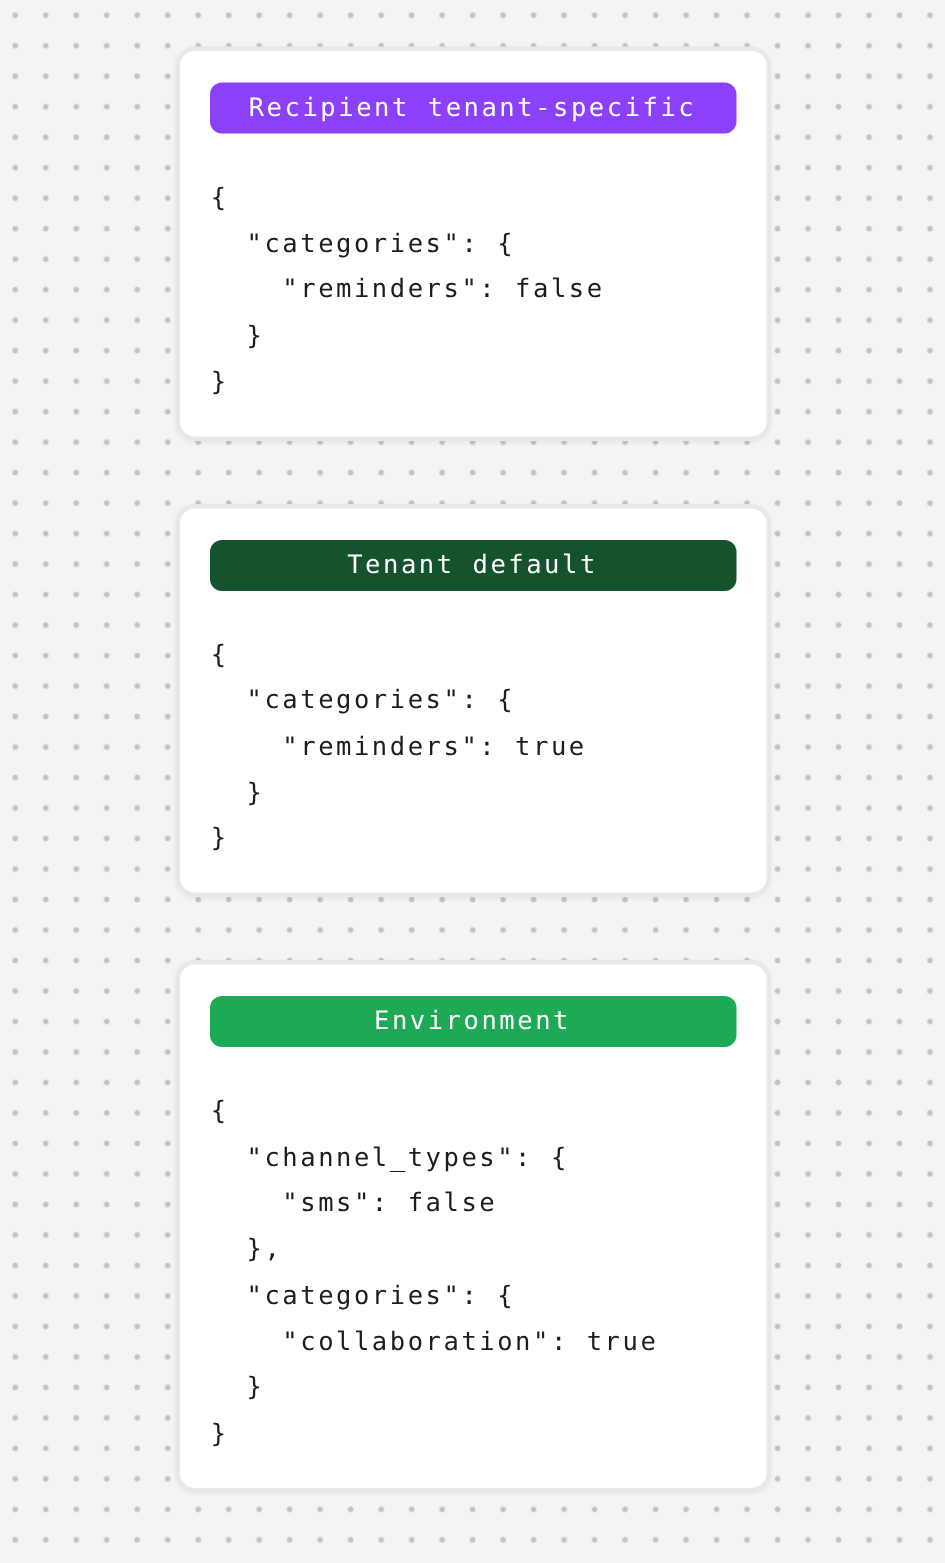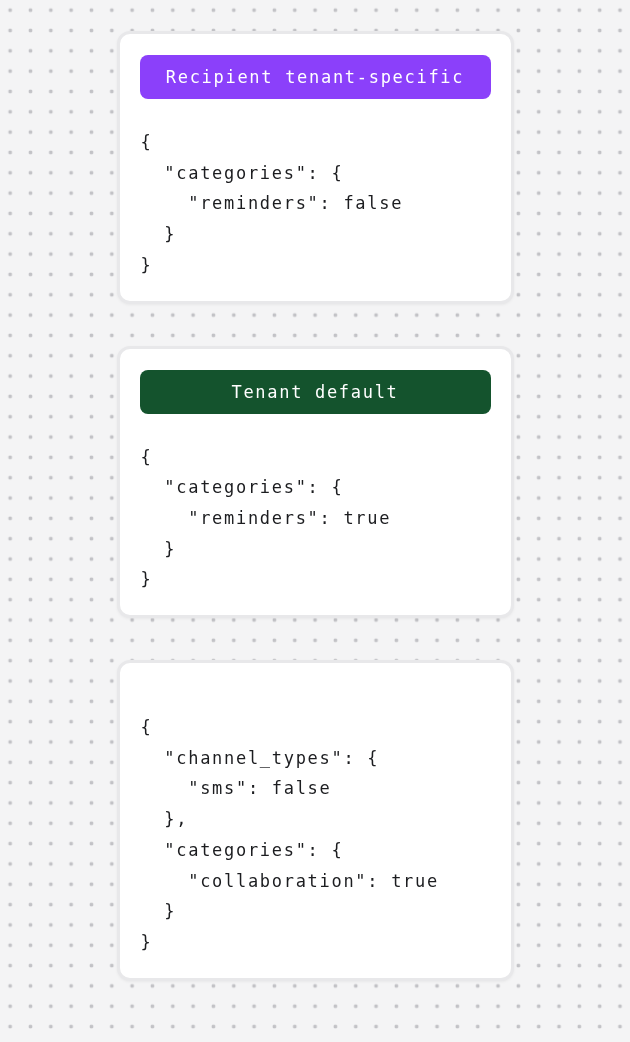--- a/index.html
+++ b/index.html
@@ -24,21 +24,21 @@
   .card {
     width: 397px;
     background: #ffffff;
     border: 3px solid #e8e8ea;
     border-radius: 13px;
     padding: 21px 20px 20px;
     margin-bottom: 42px;
     box-shadow: 0 1px 3px rgba(0,0,0,0.05);
   }
   .badge {
-    height: 44px;
+    height: 34px;
     border-radius: 8px;
     display: flex;
     align-items: center;
     justify-content: center;
     font-size: 17px;
     letter-spacing: 0.1em;
     white-space: nowrap;
     overflow: hidden;
   }
   .code {
@@ -68,20 +68,21 @@
   <div class="card">
     <div class="badge" style="background-color: #14532d; color: rgb(255, 255, 255);">Tenant default</div>
     <pre class="code">{
   "categories": {
     "reminders": true
   }
 }</pre>
   </div>
 
   <div class="card">
+    <div class="badge" style="background-color: rgb(30, 169, 85); color: rgb(255, 255, 255);">Environment</div>
     <pre class="code">{
   "channel_types": {
     "sms": false
   },
   "categories": {
     "collaboration": true
   }
 }</pre>
   </div>
 

